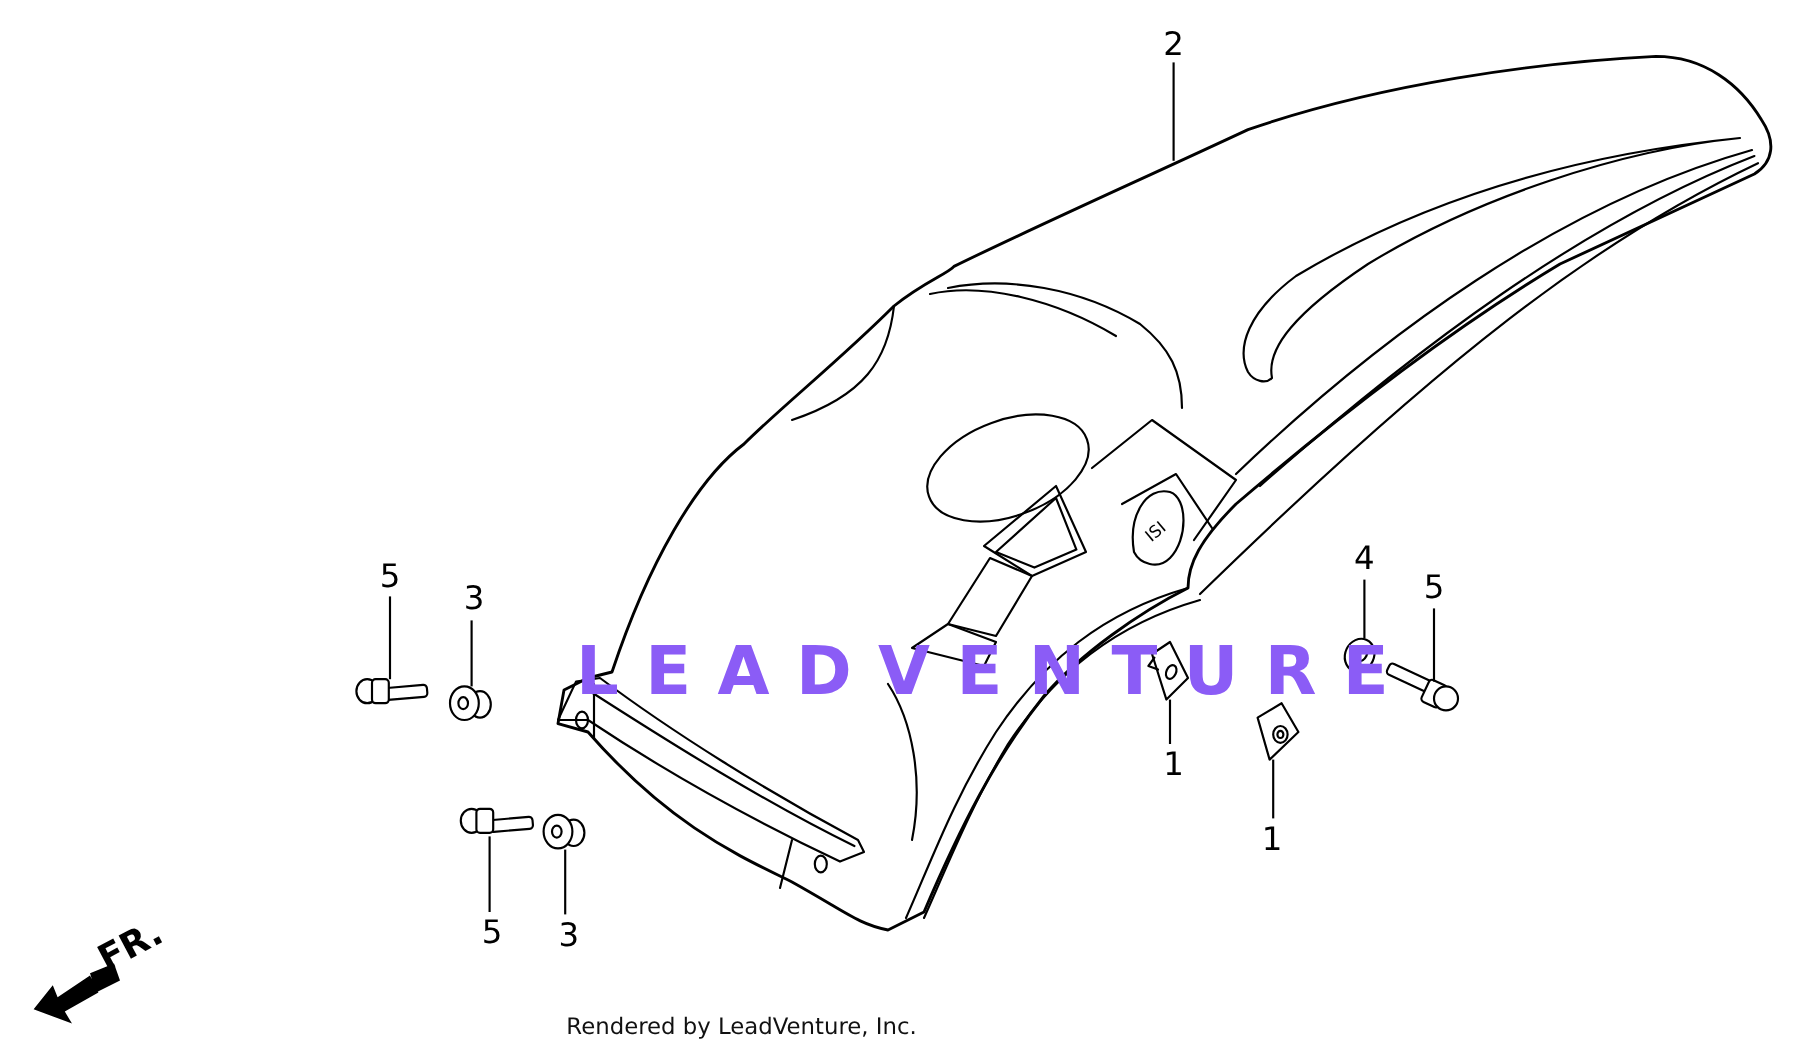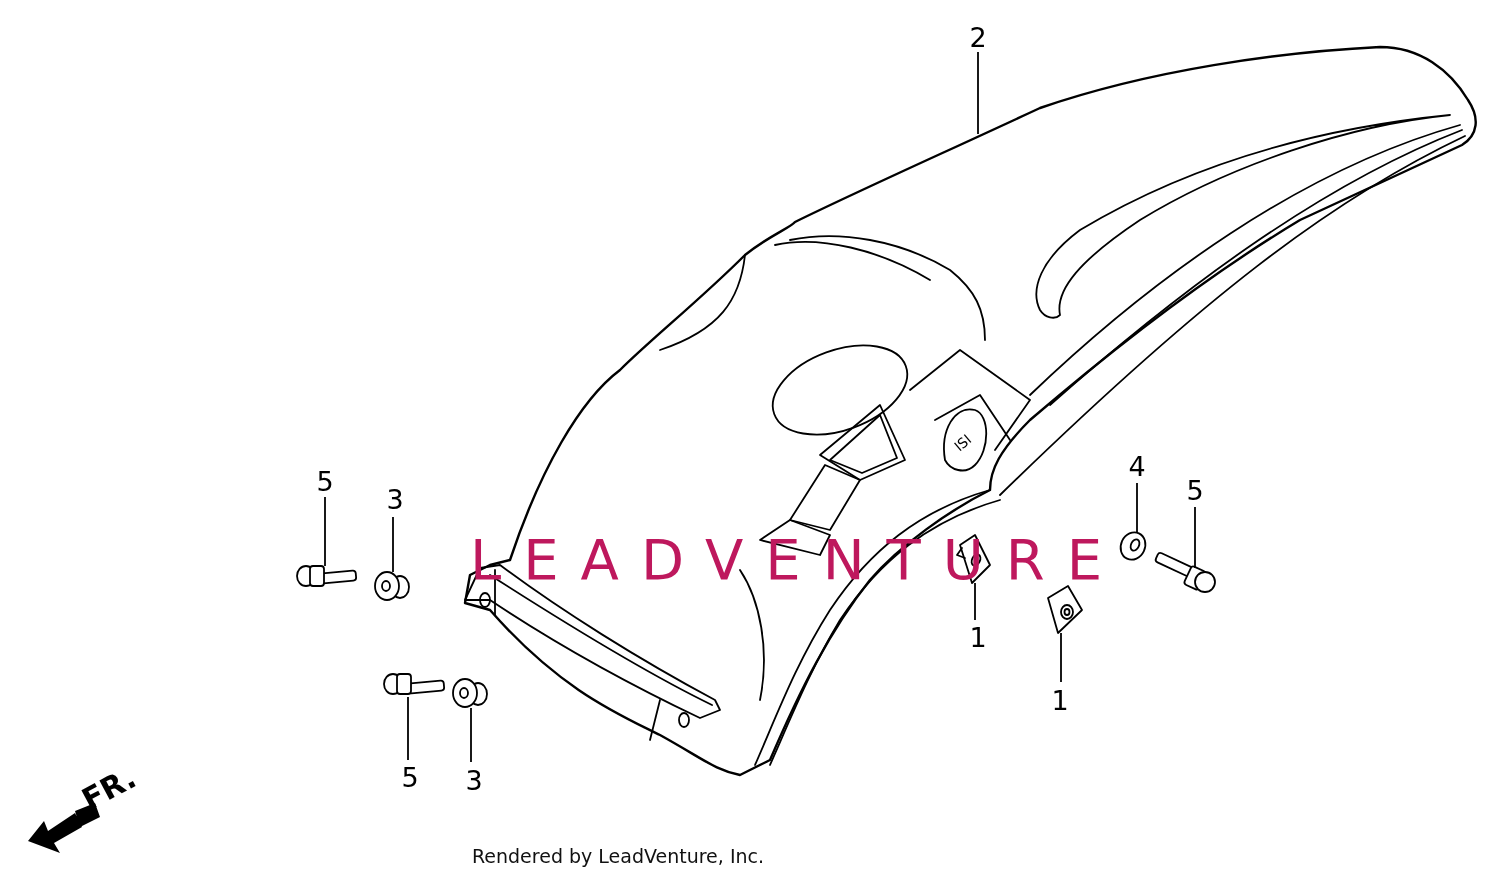--- a/index.html
+++ b/index.html
@@ -3,21 +3,21 @@
 <meta charset="utf-8">
 <style>
   html, body { margin: 0; padding: 0; background: #ffffff; }
   body { width: 1500px; height: 875px; position: relative; overflow: hidden; font-family: "DejaVu Sans", sans-serif; }
   #diagram { position: absolute; left: 0; top: 0; width: 1500px; height: 875px; }
   .ln { fill: none; stroke: #000; stroke-width: 2.4; stroke-linejoin: round; stroke-linecap: round; }
   .ln-thin { fill: none; stroke: #000; stroke-width: 1.8; stroke-linejoin: round; stroke-linecap: round; }
   .fill-w { fill: #fff; }
   .leader { stroke: #000; stroke-width: 1.8; }
   .callout { position: absolute; font-family: "DejaVu Sans", sans-serif; font-size: 27px; color: #000; line-height: 1; transform: translate(-50%, -50%); cursor: pointer; }
-  .watermark { position: absolute; color: #be185d; font-family: "DejaVu Sans", sans-serif; font-size: 56px; letter-spacing: 22px; left: 470px; top: 527px; font-weight: normal; pointer-events: none; }
+  .watermark { position: absolute; color: #8b5cf6; font-family: "DejaVu Sans", sans-serif; font-size: 56px; letter-spacing: 22px; left: 480px; top: 527px; font-weight: bold; pointer-events: none; }
   .footer { position: absolute; left: 0; width: 1236px; top: 845px; text-align: center; font-family: "DejaVu Sans", sans-serif; font-size: 19px; color: #111; }
   .fr { position: absolute; left: 20px; top: 783px; width: 120px; height: 80px; }
   .fr-text { position: absolute; left: 76px; top: 786px; font-family: "DejaVu Sans", sans-serif; font-weight: bold; font-size: 30px; transform: rotate(-28deg); transform-origin: left top; }
 </style>
 </head>
 <body>
 
 <svg id="diagram" viewBox="0 0 1500 875" xmlns="http://www.w3.org/2000/svg">
 
   <g>

